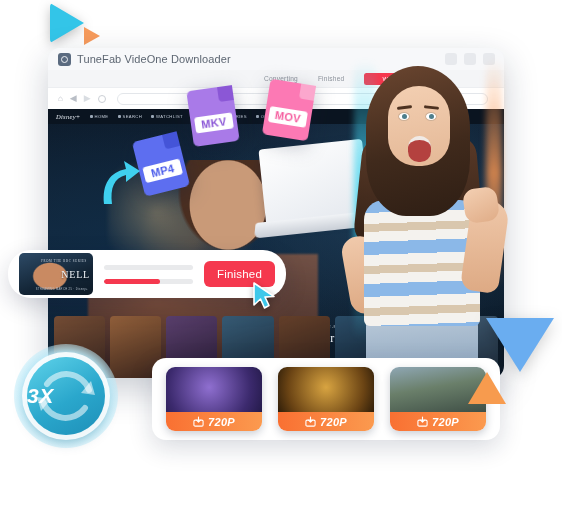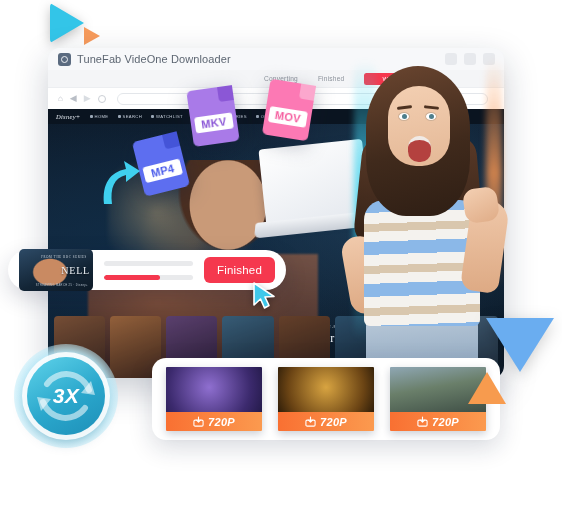--- a/index.html
+++ b/index.html
@@ -377,21 +377,21 @@
     position: absolute; left: 146px; top: 8px;
     width: 16px; height: 230px;
     background: linear-gradient(180deg, rgba(250,150,80,.0), rgba(250,150,80,.8), rgba(250,150,80,.0));
     filter: blur(3px);
     border-radius: 10px;
   }
 
   
   .dlbar {
     position: absolute; left: 8px; top: 250px;
-    width: 278px; height: 40px;
+    width: 278px; height: 48px;
     background: #ffffff;
     border-radius: 23px;
     box-shadow: 0 8px 22px rgba(20,30,60,.18);
     display: flex; align-items: center;
     padding: 12px 11px; gap: 11px;
   }
   .dl-thumb {
     width: 74px; height: 42px; flex: none;
     border-radius: 5px;
     background:
@@ -442,21 +442,21 @@
     position: absolute; left: 14px; top: 344px;
     width: 104px; height: 104px;
     border-radius: 50%;
     background: radial-gradient(circle at 50% 50%, rgba(190,236,250,.95) 0 58%, rgba(190,236,250,.45) 72%, rgba(190,236,250,0) 100%);
     display: flex; align-items: center; justify-content: center;
   }
   .speed .inner {
     width: 78px; height: 78px; border-radius: 50%;
     background: linear-gradient(150deg,#5fd3ea 0%,#2aa7cc 55%,#1e8fb8 100%);
     box-shadow: 0 0 0 5px rgba(255,255,255,.85), 0 6px 14px rgba(20,80,110,.35);
-    display: flex; align-items: center; justify-content: center;
+    display: flex; align-items: center; 
     position: relative;
   }
   .speed .txt {
     font-size: 21px; font-weight: bold; color: #ffffff;
     letter-spacing: .5px; z-index: 2;
     font-style: italic;
   }
 
   
   .cards {
@@ -464,21 +464,21 @@
     width: 348px; height: 82px;
     background: #fff;
     border-radius: 14px;
     box-shadow: 0 8px 24px rgba(20,30,60,.16);
     display: flex; align-items: center; justify-content: center;
     gap: 16px;
     padding: 0 14px;
   }
   .card {
     width: 96px; height: 64px;
-    border-radius: 1px; overflow: hidden;
+    border-radius: 9px; overflow: hidden;
     box-shadow: 0 3px 8px rgba(20,30,60,.22);
     position: relative;
     display: flex; flex-direction: column;
   }
   .card .art { flex: 1; }
   .card1 .art { background: radial-gradient(circle at 45% 45%, #8f6fd0, #3c2a6e 70%, #241a4a); }
   .card2 .art { background: radial-gradient(circle at 50% 45%, #d8a441, #6b4414 70%, #2e1d09); }
   .card3 .art { background: linear-gradient(170deg,#8fa7b4,#6a7f6a 45%,#3f4f46); }
   .card .badge {
     height: 19px;

